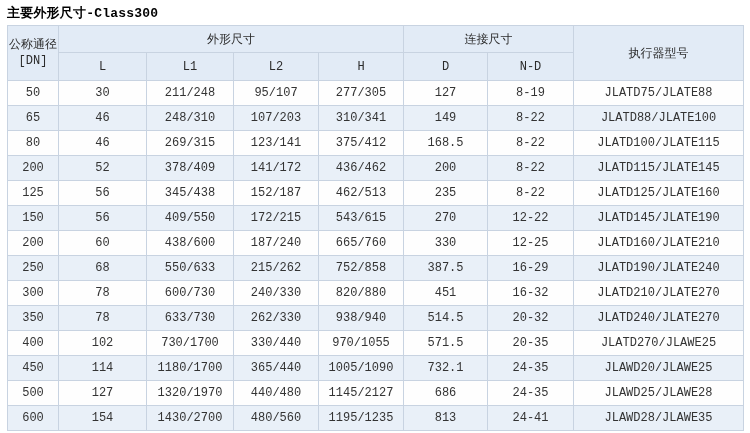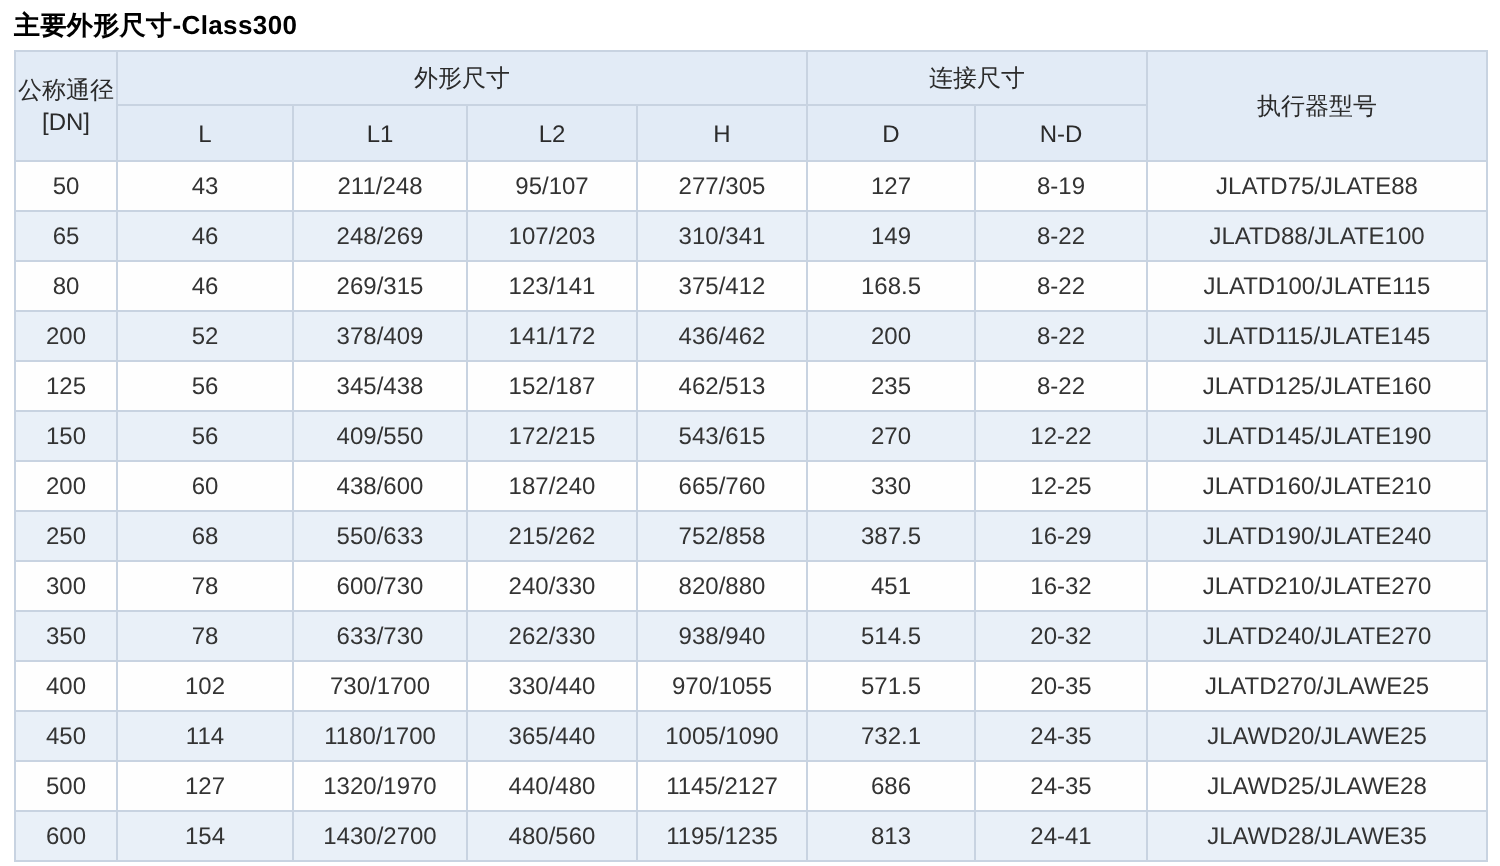--- a/index.html
+++ b/index.html
@@ -7,20 +7,21 @@
     padding: 0;
     background: #ffffff;
     font-family: "Liberation Sans", "DejaVu Sans", sans-serif;
   }
   .page {
     width: 750px;
     height: 433px;
     background: #ffffff;
     box-sizing: border-box;
     overflow: hidden;
+    font-family: Liberation Mono, monospace;
   }
   .title {
     font-size: 13px;
     font-weight: bold;
     color: #000000;
     padding: 4px 0 3px 7px;
     letter-spacing: 0.2px;
   }
   table.spec {
     border-collapse: collapse;
@@ -81,32 +82,32 @@
         <th>L1</th>
         <th>L2</th>
         <th>H</th>
         <th>D</th>
         <th>N-D</th>
       </tr>
     </thead>
     <tbody id="table-body">
         <tr>
           <td>50</td>
-          <td>43</td>
+          <td>30</td>
           <td>211/248</td>
           <td>95/107</td>
           <td>277/305</td>
           <td>127</td>
           <td>8-19</td>
           <td>JLATD75/JLATE88</td>
         </tr>
         <tr>
           <td>65</td>
           <td>46</td>
-          <td>248/269</td>
+          <td>248/310</td>
           <td>107/203</td>
           <td>310/341</td>
           <td>149</td>
           <td>8-22</td>
           <td>JLATD88/JLATE100</td>
         </tr>
         <tr>
           <td>80</td>
           <td>46</td>
           <td>269/315</td>

